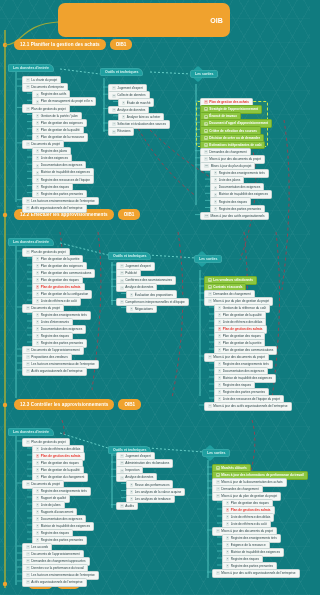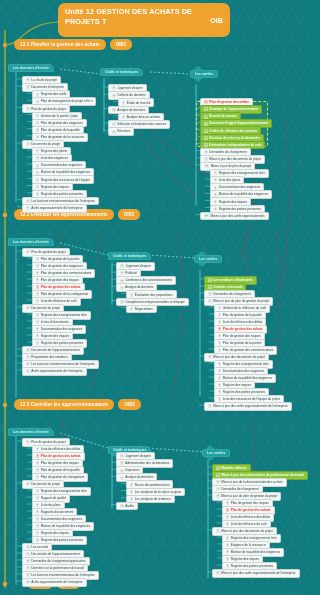--- a/index.html
+++ b/index.html
@@ -305,21 +305,20 @@
       <line x1="207" y1="530" x2="212" y2="530" stroke="#4fc3be" stroke-width="0.7"></line>
       <line x1="217" y1="537" x2="222" y2="537" stroke="#4fc3be" stroke-width="0.7"></line>
       <line x1="217" y1="544" x2="222" y2="544" stroke="#4fc3be" stroke-width="0.7"></line>
       <line x1="217" y1="551" x2="222" y2="551" stroke="#4fc3be" stroke-width="0.7"></line>
       <line x1="217" y1="558" x2="222" y2="558" stroke="#4fc3be" stroke-width="0.7"></line>
       <line x1="217" y1="565" x2="222" y2="565" stroke="#4fc3be" stroke-width="0.7"></line>
       <line x1="207" y1="572" x2="212" y2="572" stroke="#4fc3be" stroke-width="0.7"></line>
     </svg>
 
   <div class="root-node" style="left:58px;top:3px;width:172px;height:34px;">
-    <span>Unité 12 GESTION DES ACHATS DE PROJETS T</span>
     <span class="root-badge">OIB</span>
   </div>
 
   <div class="sec" style="left:28px;top:578px;">
     <div class="sec-chip">La fin</div>
     <div class="sec-badge">OIB1</div>
   </div>
 
   <div class="sec" style="left:14px;top:39px;">
     <div class="sec-chip">12.1 Planifier la gestion des achats</div>

